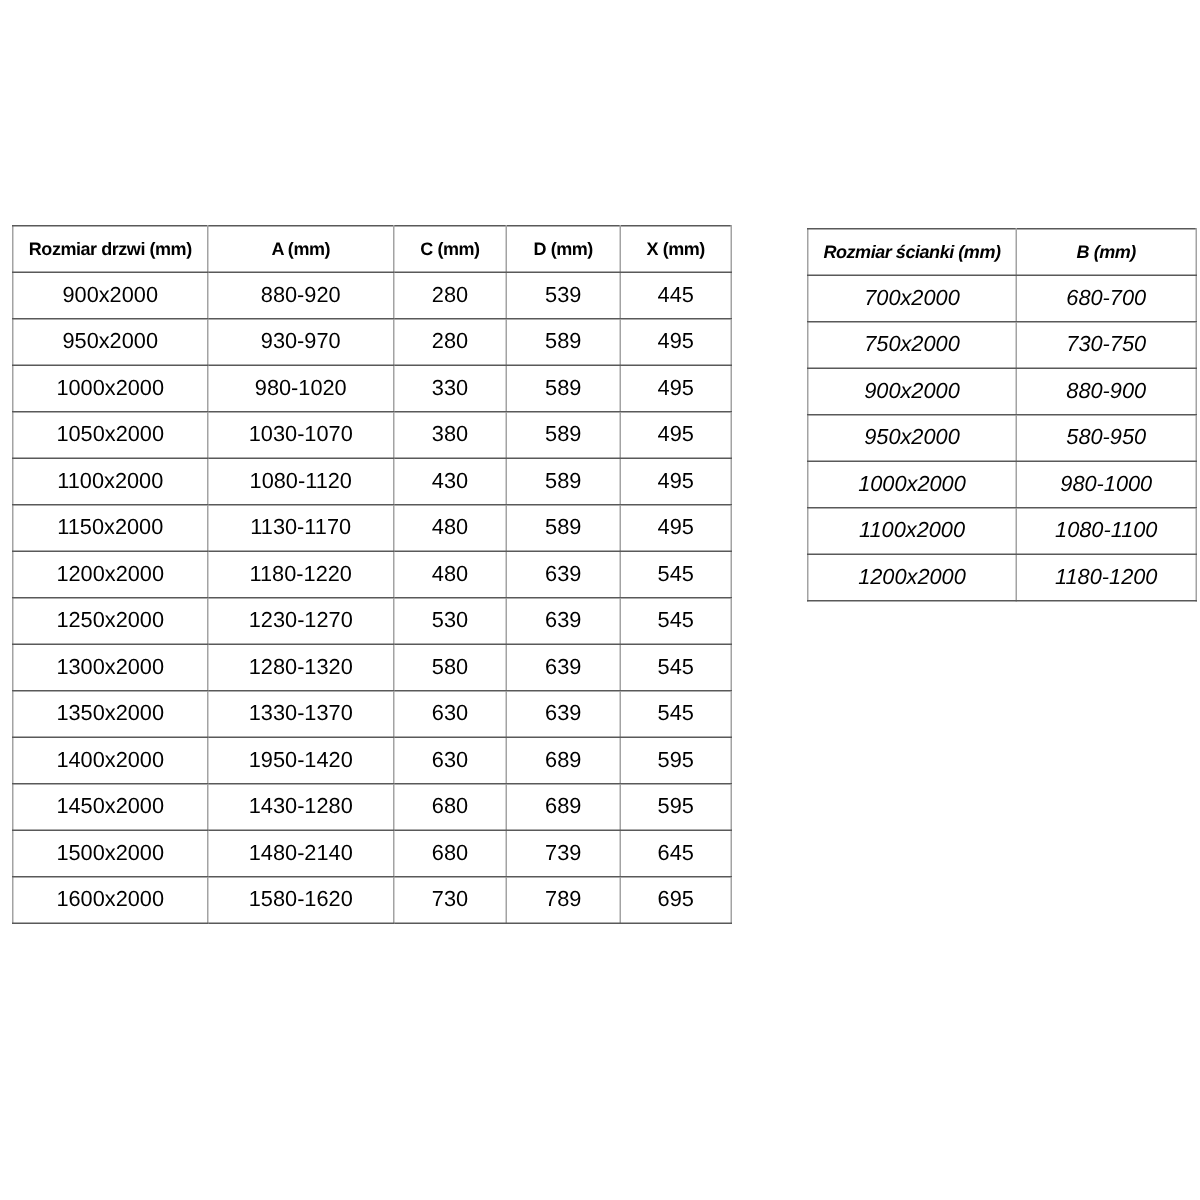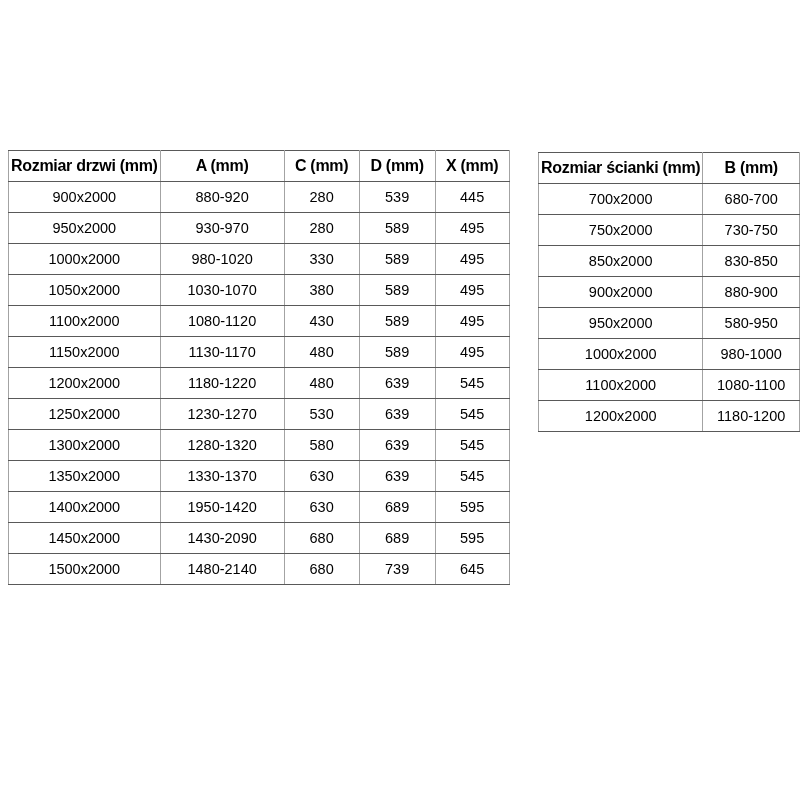--- a/index.html
+++ b/index.html
@@ -14,38 +14,38 @@
     overflow: hidden;
     font-family: "Liberation Sans", sans-serif;
     color: #000000;
   }
   .spec-table {
     position: absolute;
     border-collapse: collapse;
     table-layout: fixed;
   }
   .doors-table { left: 8px; top: 150px; }
-  .walls-table { left: 538px; top: 152px; }
+  .walls-table { left: 538px; top: 152px; font-style: italic; }
 
   .spec-table th,
   .spec-table td {
     height: 30px;
     padding: 0 2px;
     text-align: center;
     vertical-align: middle;
     white-space: nowrap;
     overflow: hidden;
     border-top: 1px solid #595959;
     border-bottom: 1px solid #595959;
     border-left: 1px solid #a3a3a3;
     border-right: 1px solid #a3a3a3;
     background: #ffffff;
   }
   .spec-table th {
-    font-size: 16px;
+    font-size: 12px;
     font-weight: 700;
     letter-spacing: -0.3px;
   }
   .spec-table td {
     font-size: 14.5px;
     font-weight: 400;
   }
   
   .spec-table { border: 1px solid #808080; }
 </style>
@@ -142,31 +142,38 @@
     </tr>
     <tr>
       <td>1400x2000</td>
       <td>1950-1420</td>
       <td>630</td>
       <td>689</td>
       <td>595</td>
     </tr>
     <tr>
       <td>1450x2000</td>
-      <td>1430-2090</td>
+      <td>1430-1280</td>
       <td>680</td>
       <td>689</td>
       <td>595</td>
     </tr>
     <tr>
       <td>1500x2000</td>
       <td>1480-2140</td>
       <td>680</td>
       <td>739</td>
       <td>645</td>
+    </tr>
+    <tr>
+      <td>1600x2000</td>
+      <td>1580-1620</td>
+      <td>730</td>
+      <td>789</td>
+      <td>695</td>
     </tr>
   </tbody>
 </table>
 
 <table class="spec-table walls-table">
   <colgroup>
     <col style="width:139px">
       <col style="width:120px">
   </colgroup>
   <thead>
@@ -178,24 +185,20 @@
   <tbody>
     <tr>
       <td>700x2000</td>
       <td>680-700</td>
     </tr>
     <tr>
       <td>750x2000</td>
       <td>730-750</td>
     </tr>
     <tr>
-      <td>850x2000</td>
-      <td>830-850</td>
-    </tr>
-    <tr>
       <td>900x2000</td>
       <td>880-900</td>
     </tr>
     <tr>
       <td>950x2000</td>
       <td>580-950</td>
     </tr>
     <tr>
       <td>1000x2000</td>
       <td>980-1000</td>

